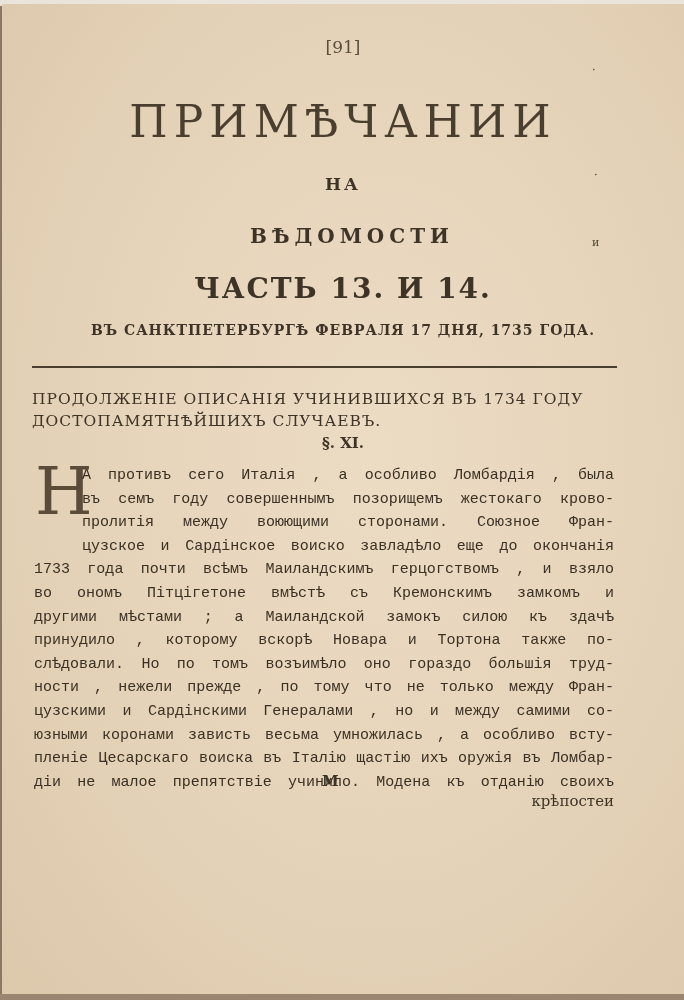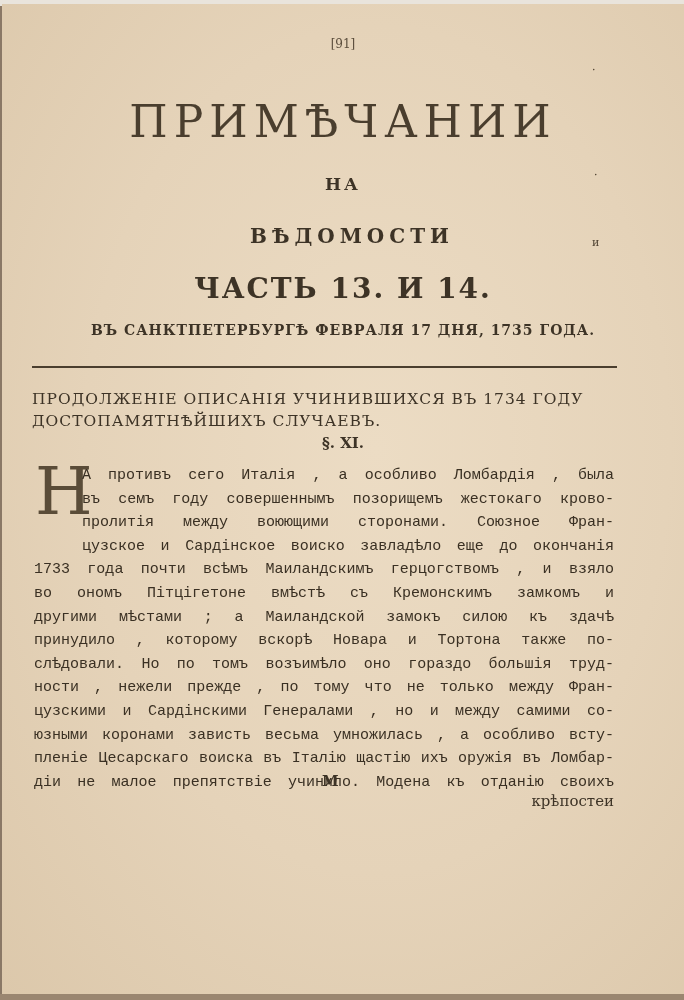--- a/index.html
+++ b/index.html
@@ -17,21 +17,21 @@
     position: absolute; left: 2px; top: 4px; width: 682px; height: 990px;
     background: radial-gradient(ellipse at 55% 45%, #ecdcc4 0%, #e5d3b9 55%, #dcc8ab 100%);
     color: #3d3326;
   }
   .bottom-edge {
     position: absolute; left: 0; top: 994px; width: 684px; height: 6px;
     background: #9a8670;
   }
   .folio {
     position: absolute; top: 33px; left: 0; width: 100%;
-    text-align: center; font-size: 12px; color: #5a4d3c;
+    text-align: center; font-size: 17px; color: #5a4d3c;
   }
   .title {
     position: absolute; top: 92px; left: 0; width: 100%;
     text-align: center; font-size: 44px; letter-spacing: 6px;
     font-family: "DejaVu Serif", serif; color: #4a3e2e; font-weight: normal;
   }
   .subtitle-na {
     position: absolute; top: 170px; left: 0; width: 100%;
     text-align: center; font-size: 17px; letter-spacing: 3px; font-weight: bold;
   }

